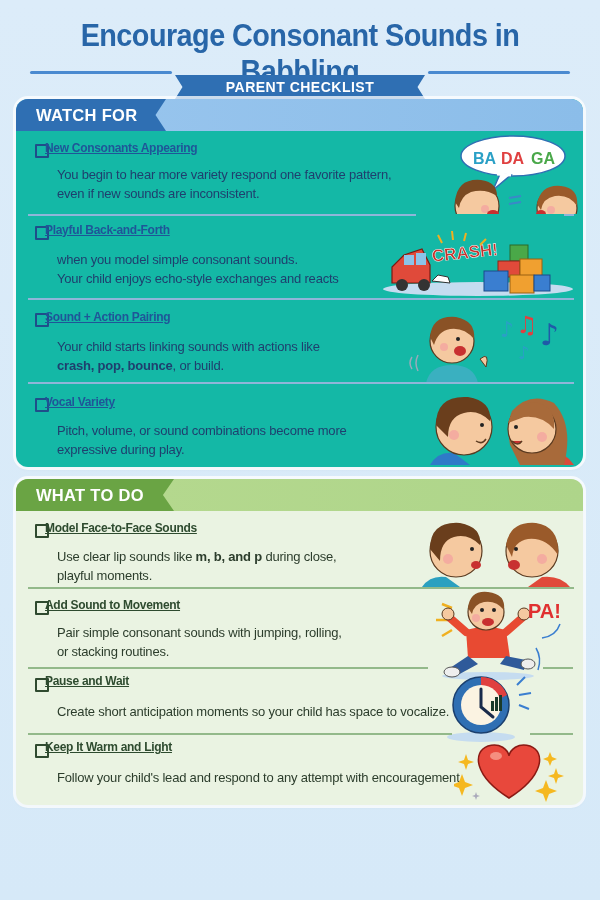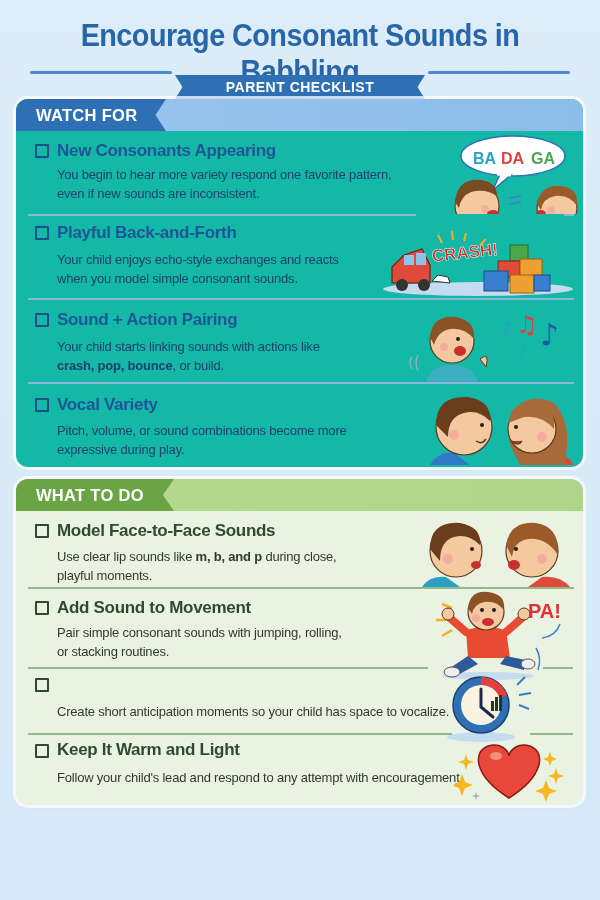--- a/index.html
+++ b/index.html
@@ -44,21 +44,21 @@
   .watch .head-tab { width: 150px; background: #2f6fb3; clip-path: polygon(0 0,100% 0,93% 50%,100% 100%,0 100%); }
   .todo .head-tab { width: 158px; background: #6aa444; clip-path: polygon(0 0,100% 0,93% 50%,100% 100%,0 100%); }
 
   .item { position: absolute; left: 0; width: 567px; }
   .item .check {
     position: absolute; left: 19px; width: 14px; height: 14px;
     border: 2px solid; background: #fff0; border-radius: 1px;
   }
   .watch .item .check { border-color: #1f4e8a; }
   .todo .item .check { border-color: #2f4a2f; }
-  .item .heading { position: absolute; left: 41px; font-weight: bold; font-size: 17px; letter-spacing: -0.3px; white-space: nowrap; }
+  .item .heading { position: absolute; left: 29px; font-weight: bold; font-size: 12px; letter-spacing: -0.3px; white-space: nowrap; text-decoration: underline; }
   .watch .item .heading { color: #1f5598; }
   .todo .item .heading { color: #2e4b2f; }
   .item .desc { position: absolute; left: 41px; font-size: 13px; line-height: 19px; letter-spacing: -0.2px; }
   .watch .item .desc { color: #1f3f6e; }
   .todo .item .desc { color: #2c3d2c; }
   .item .desc b { font-weight: bold; margin-top: 12px; }
   .divider { position: absolute; left: 12px; height: 1.5px; }
   .watch .divider { background: #8fb5d9; }
   .todo .divider { background: #93b98a; }
 
@@ -106,22 +106,22 @@
       </svg>
     </div>
   </div>
   <div class="divider" style="top:115px;width:388px"></div>
   <div class="divider" style="top:115px;left:548px;width:10px"></div>
 
   <div class="item" style="top:116px;height:60px">
     <div class="check" style="top:11px"></div>
     <div class="heading" style="top:8px">Playful Back-and-Forth</div>
     <div class="desc" style="top:35px">
+      <div>when you model simple consonant sounds.</div>
       <div>Your child enjoys echo-style exchanges and reacts</div>
-      <div>when you model simple consonant sounds.</div>
     </div>
     <div class="illus" style="left:362px;top:10px;width:200px;height:74px">
       <svg width="200" height="74" viewBox="0 0 200 74">
         <ellipse cx="100" cy="64" rx="95" ry="7" fill="#c5dcf0"></ellipse>
         <path d="M14 58 L14 42 L26 30 L44 24 L52 40 L52 58 Z" fill="#e04a3a" stroke="#7a1a12" stroke-width="1.2"></path>
         <rect x="26" y="30" width="10" height="10" fill="#8cc4e8"></rect>
         <rect x="38" y="28" width="10" height="12" fill="#8cc4e8"></rect>
         <circle cx="24" cy="60" r="6" fill="#333"></circle>
         <circle cx="46" cy="60" r="6" fill="#333"></circle>
         <path d="M54 56 L60 50 L70 52 L72 58 Z" fill="#fff" stroke="#333" stroke-width="1"></path>
@@ -249,20 +249,21 @@
         <text x="102" y="34" font-family="Liberation Sans, sans-serif" font-weight="bold" font-size="20" fill="#e03030">PA!</text>
         <path d="M134 40 Q130 52 116 54 M110 64 Q116 74 112 86" stroke="#3a7ed0" stroke-width="1.5" fill="none"></path>
       </svg>
     </div>
   </div>
   <div class="divider" style="top:188px;width:400px"></div>
   <div class="divider" style="top:188px;left:527px;width:30px"></div>
 
   <div class="item" style="top:189px;height:66px">
     <div class="check" style="top:10px"></div>
+    <div class="heading" style="top:6px">Pause and Wait</div>
     <div class="desc" style="top:34px">
       <div>Create short anticipation moments so your child has space to vocalize.</div>
     </div>
     <div class="illus" style="left:425px;top:3px;width:120px;height:72px">
       <svg width="120" height="72" viewBox="0 0 120 72">
         <ellipse cx="40" cy="66" rx="34" ry="5" fill="#c5dcf0"></ellipse>
         <circle cx="40" cy="34" r="28" fill="#2f6fb3" stroke="#1a3f6e" stroke-width="1.5"></circle>
         <path d="M40 6 A28 28 0 0 1 66 24 L58 28 A19 19 0 0 0 40 15 Z" fill="#e04040"></path>
         <circle cx="40" cy="34" r="20" fill="#fbf3e2"></circle>
         <path d="M40 18 L40 36 L52 46" stroke="#1a2a4a" stroke-width="3" fill="none" stroke-linecap="round"></path>

